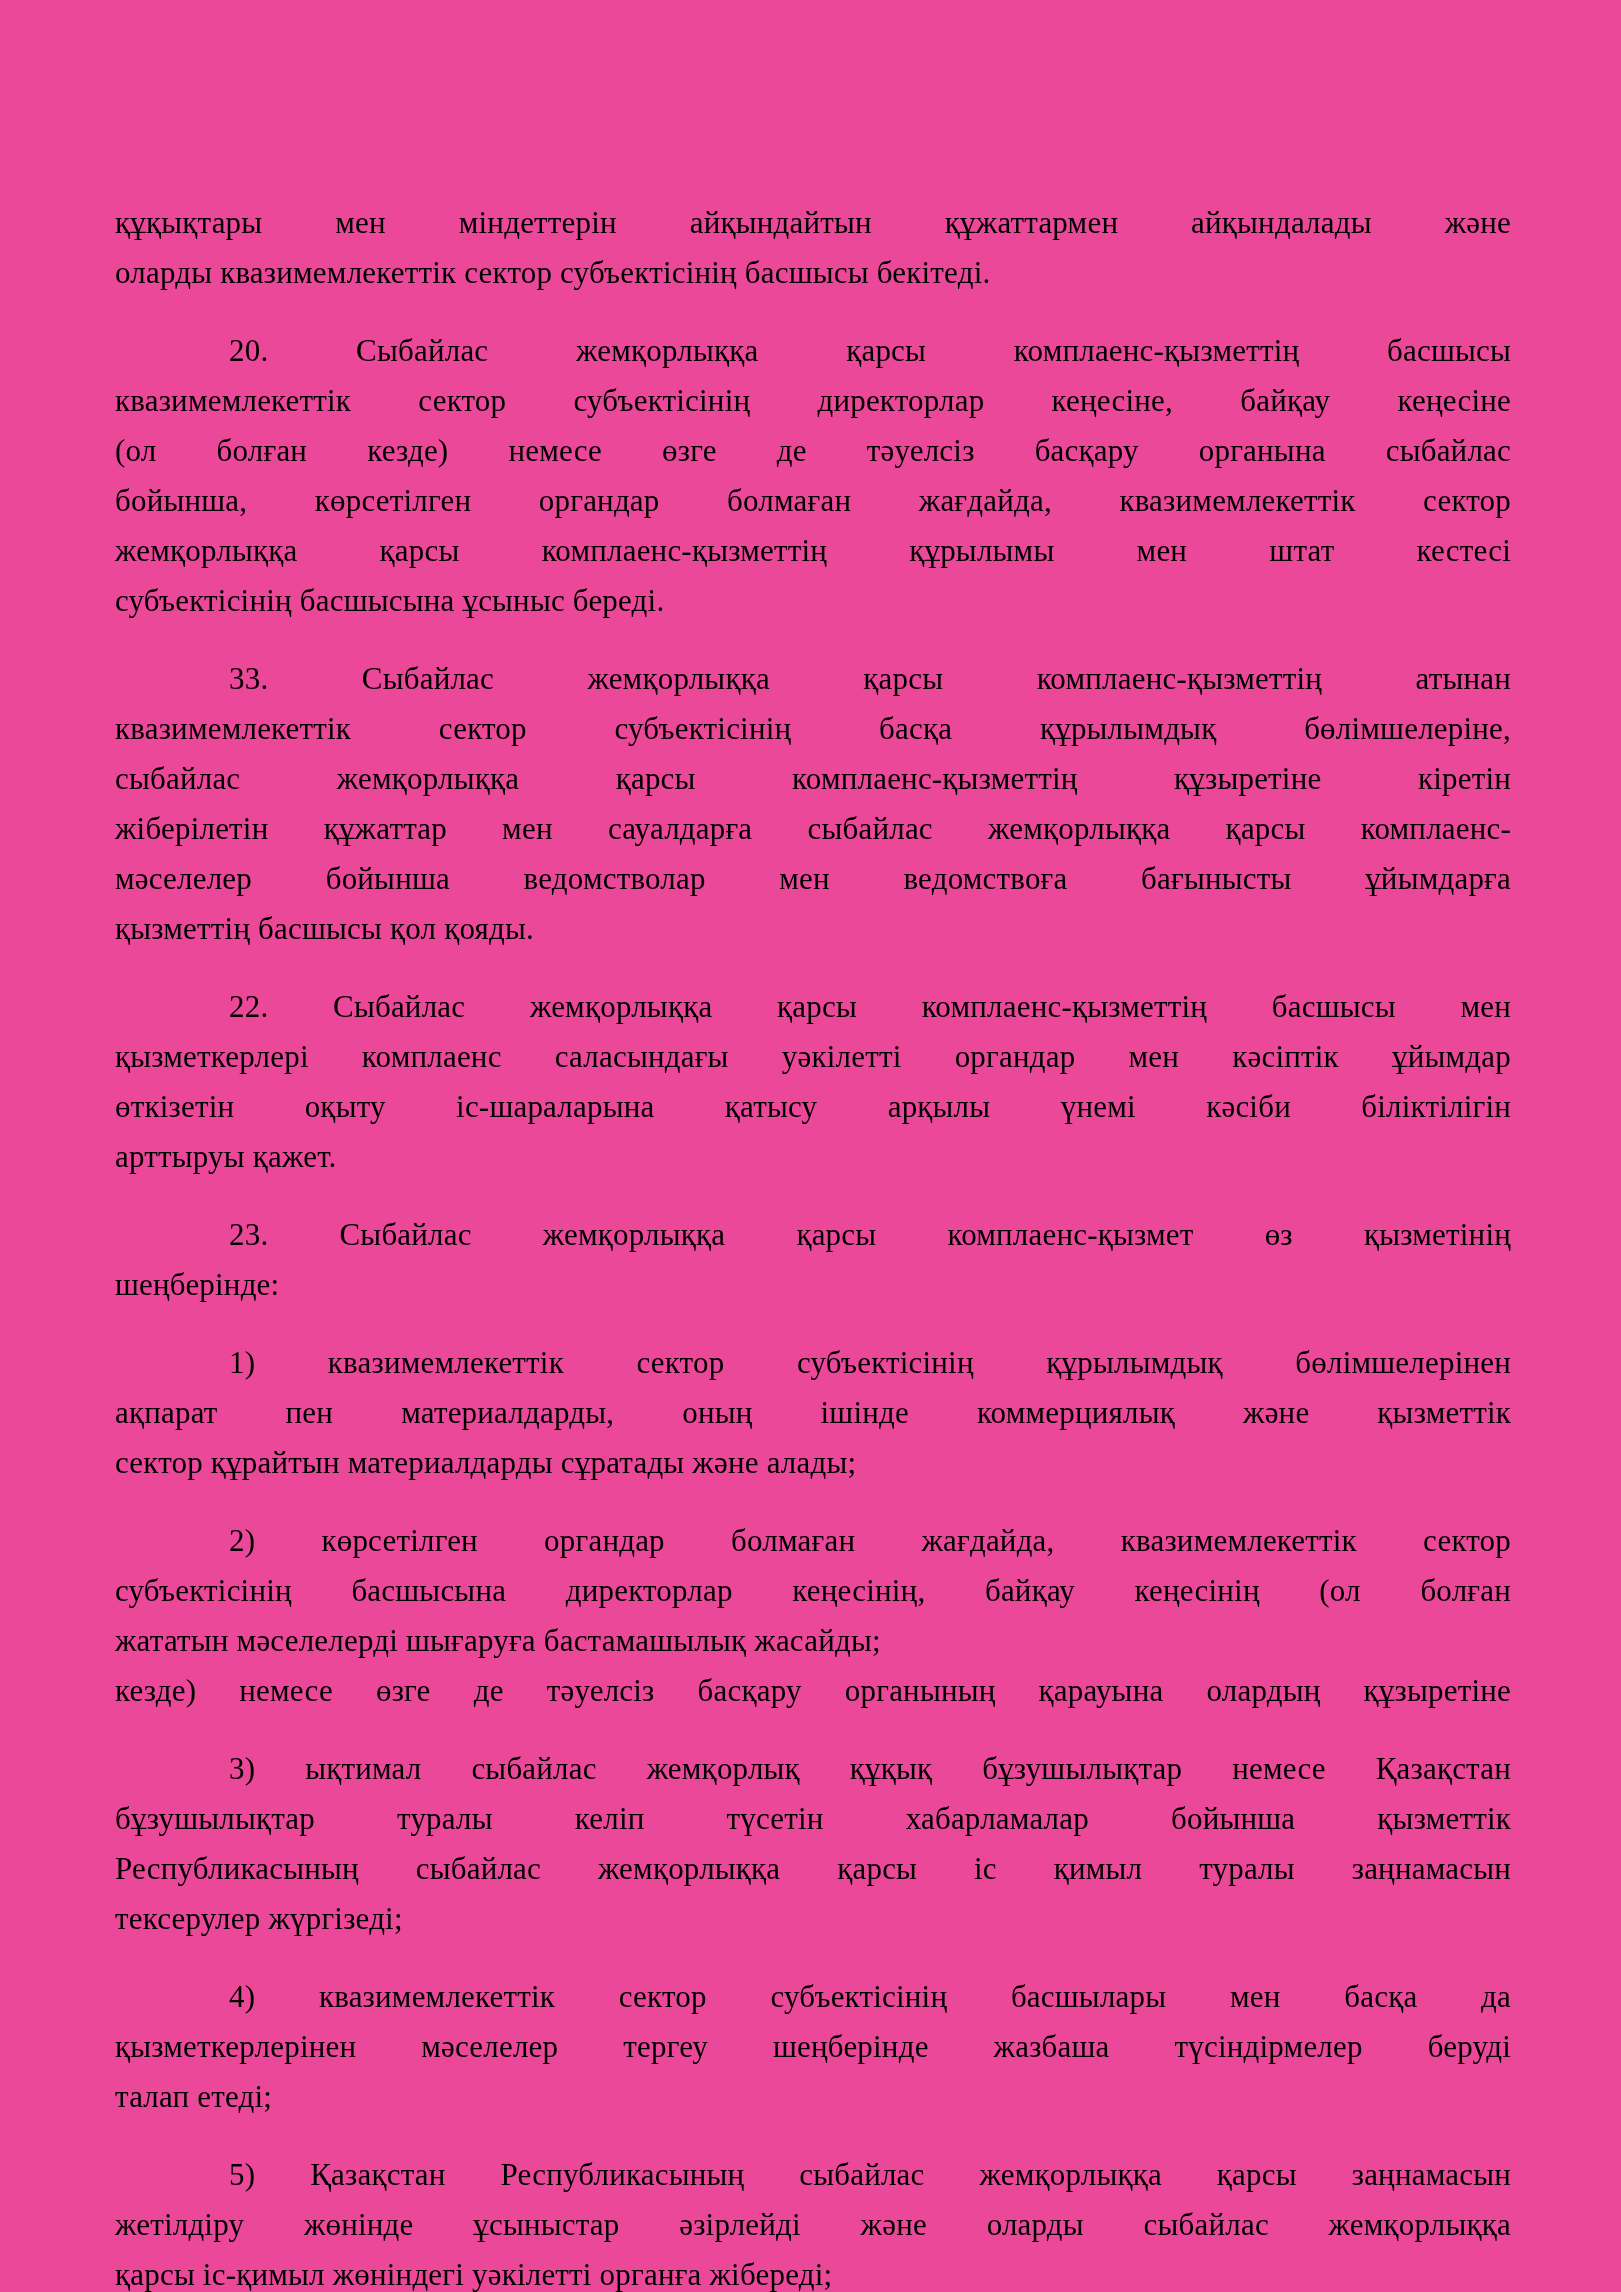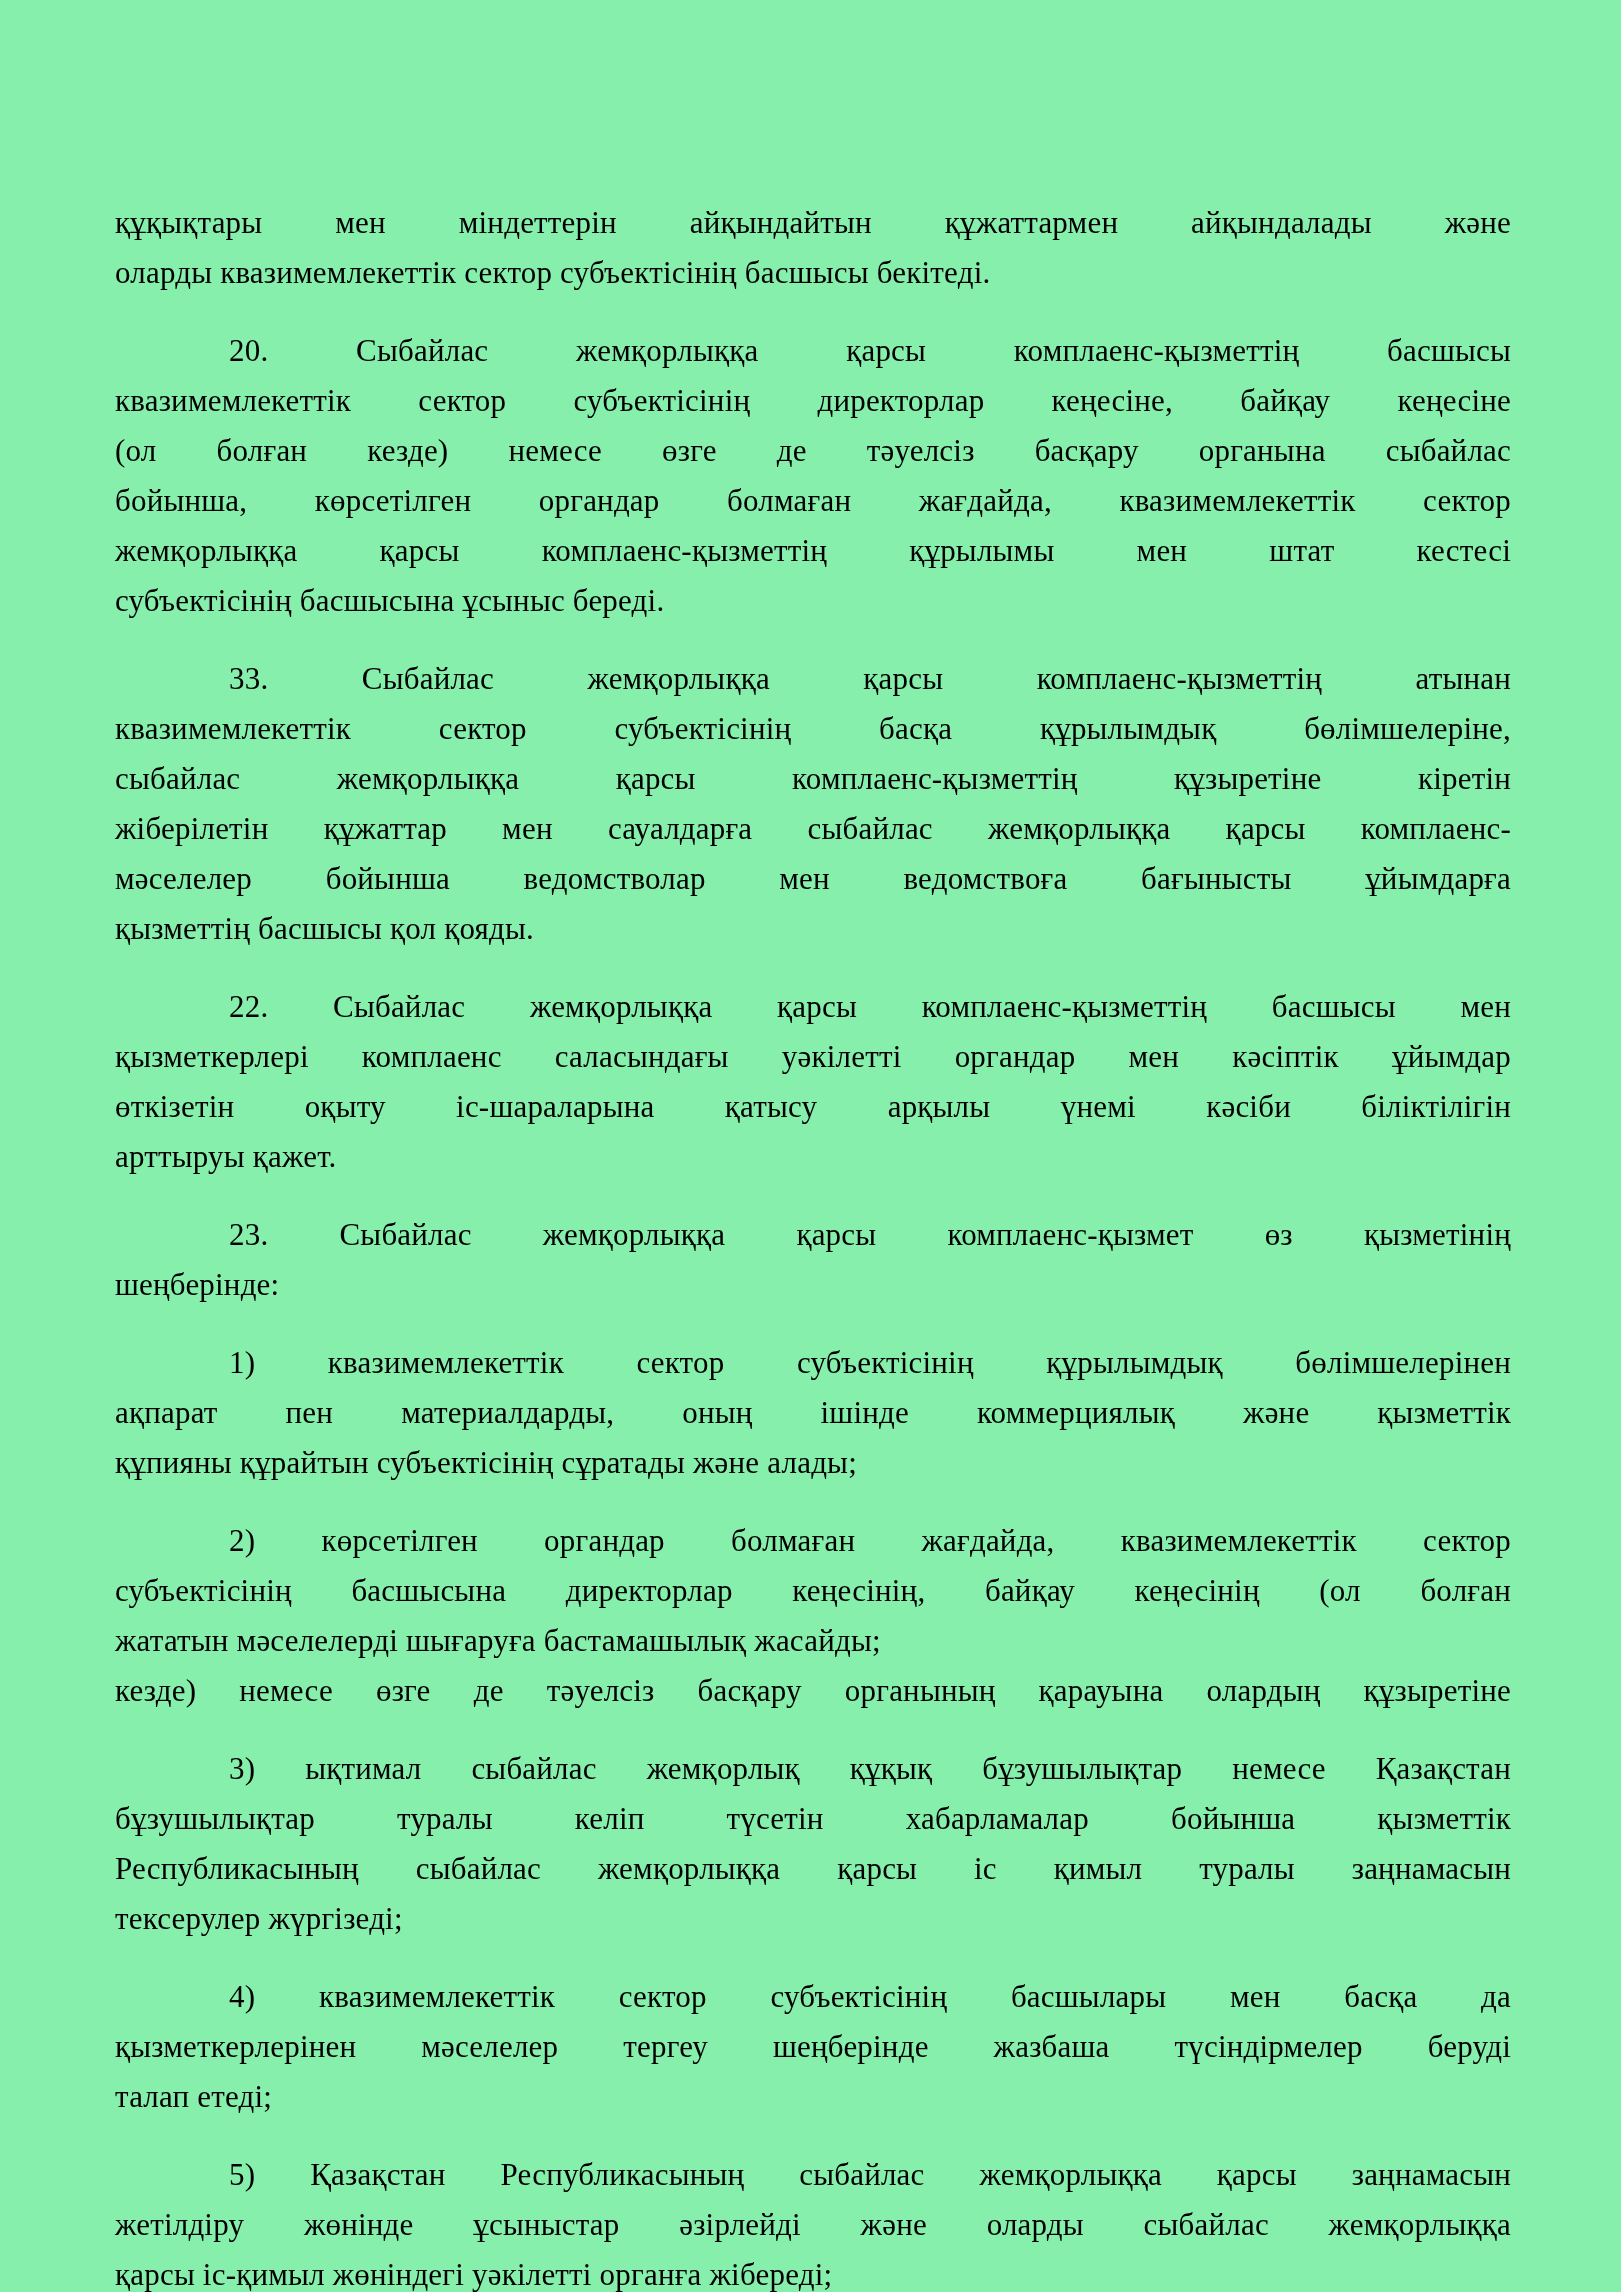--- a/index.html
+++ b/index.html
@@ -4,21 +4,21 @@
 <style>
   html, body {
     margin: 0;
     padding: 0;
     background: #ffffff;
   }
   .page {
     position: relative;
     width: 1621px;
     height: 2293px;
-    background: #86efac;
+    background: #ec4899;
     overflow: hidden;
   }
   .text-block {
     position: absolute;
     left: 115px;
     top: 198px;
     width: 1396px;
     font-family: "Liberation Serif", "DejaVu Serif", serif;
     font-size: 31px;
     line-height: 50px;
@@ -75,21 +75,21 @@
         <div class="line">өткізетін оқыту іс-шараларына қатысу арқылы үнемі кәсіби біліктілігін</div>
         <div class="line last">арттыруы қажет.</div>
       </div>
       <div class="paragraph">
         <div class="line indent">23. Сыбайлас жемқорлыққа қарсы комплаенс-қызмет өз қызметінің</div>
         <div class="line last">шеңберінде:</div>
       </div>
       <div class="paragraph">
         <div class="line indent">1) квазимемлекеттік сектор субъектісінің құрылымдық бөлімшелерінен</div>
         <div class="line">ақпарат пен материалдарды, оның ішінде коммерциялық және қызметтік</div>
-        <div class="line last">құпияны құрайтын субъектісінің сұратады және алады;</div>
+        <div class="line last">сектор құрайтын материалдарды сұратады және алады;</div>
       </div>
       <div class="paragraph">
         <div class="line indent">2) көрсетілген органдар болмаған жағдайда, квазимемлекеттік сектор</div>
         <div class="line">субъектісінің басшысына директорлар кеңесінің, байқау кеңесінің (ол болған</div>
         <div class="line last">жататын мәселелерді шығаруға бастамашылық жасайды;</div>
         <div class="line">кезде) немесе өзге де тәуелсіз басқару органының қарауына олардың құзыретіне</div>
       </div>
       <div class="paragraph">
         <div class="line indent">3) ықтимал сыбайлас жемқорлық құқық бұзушылықтар немесе Қазақстан</div>
         <div class="line">бұзушылықтар туралы келіп түсетін хабарламалар бойынша қызметтік</div>

